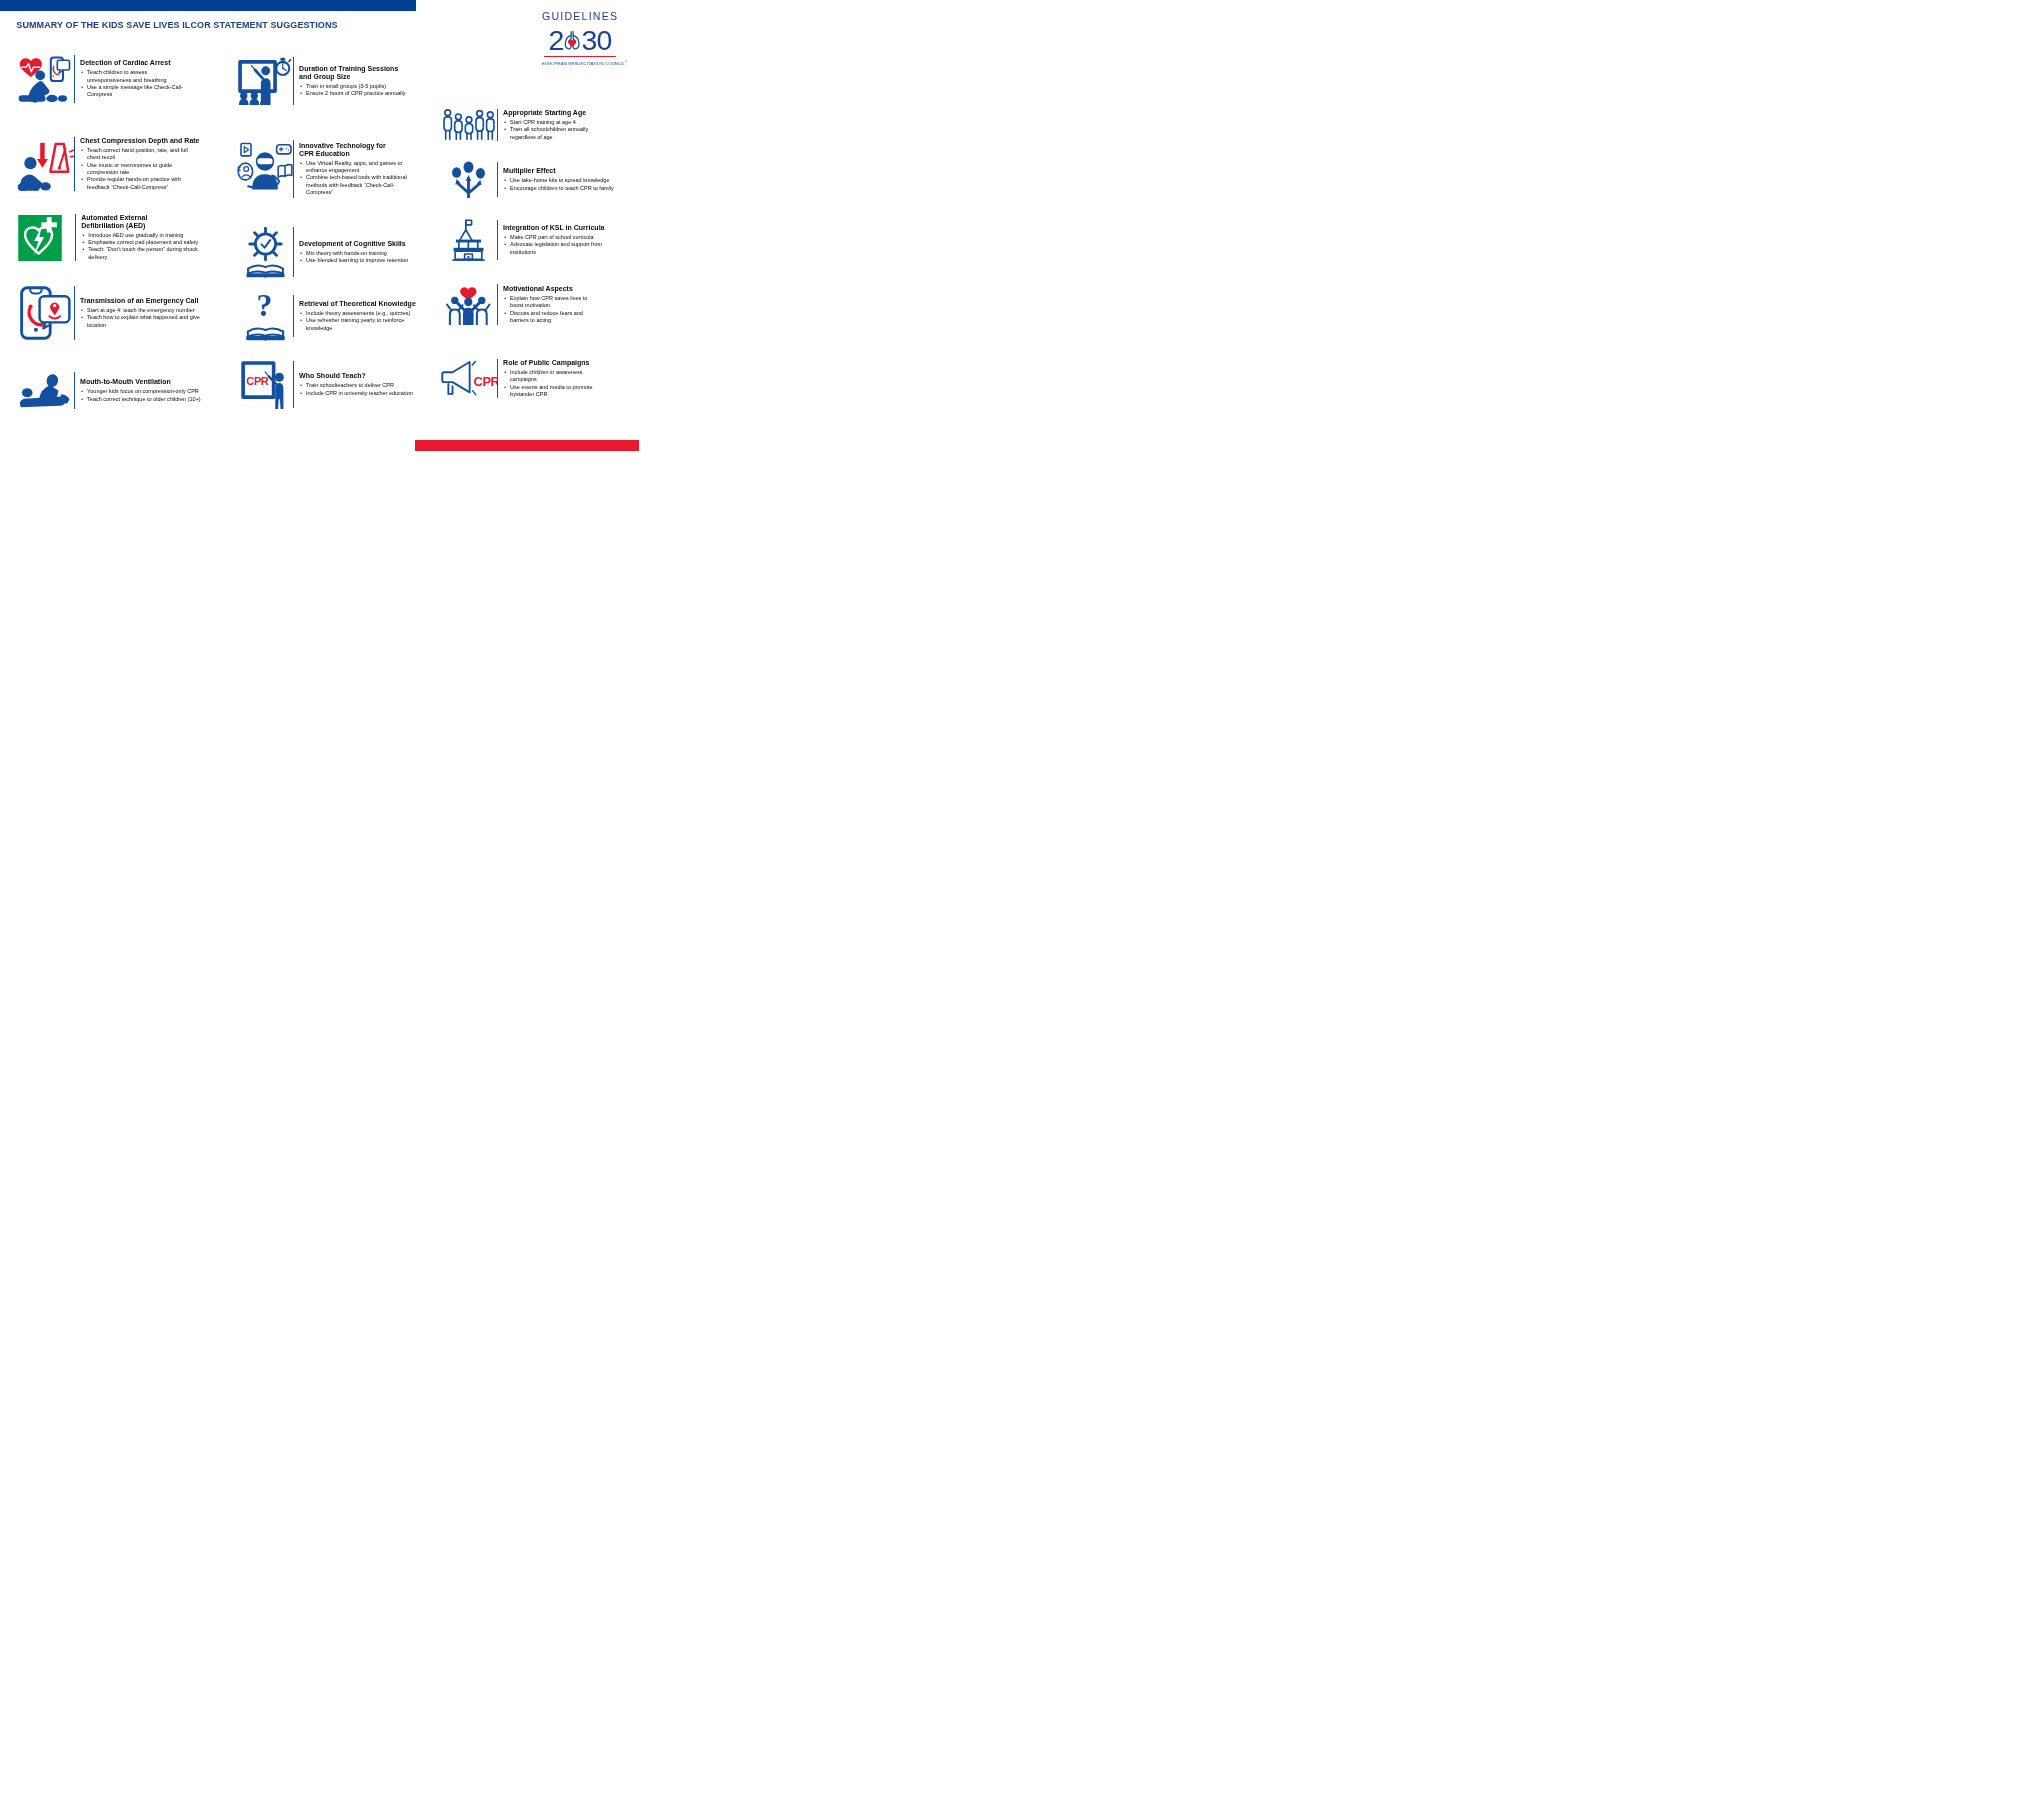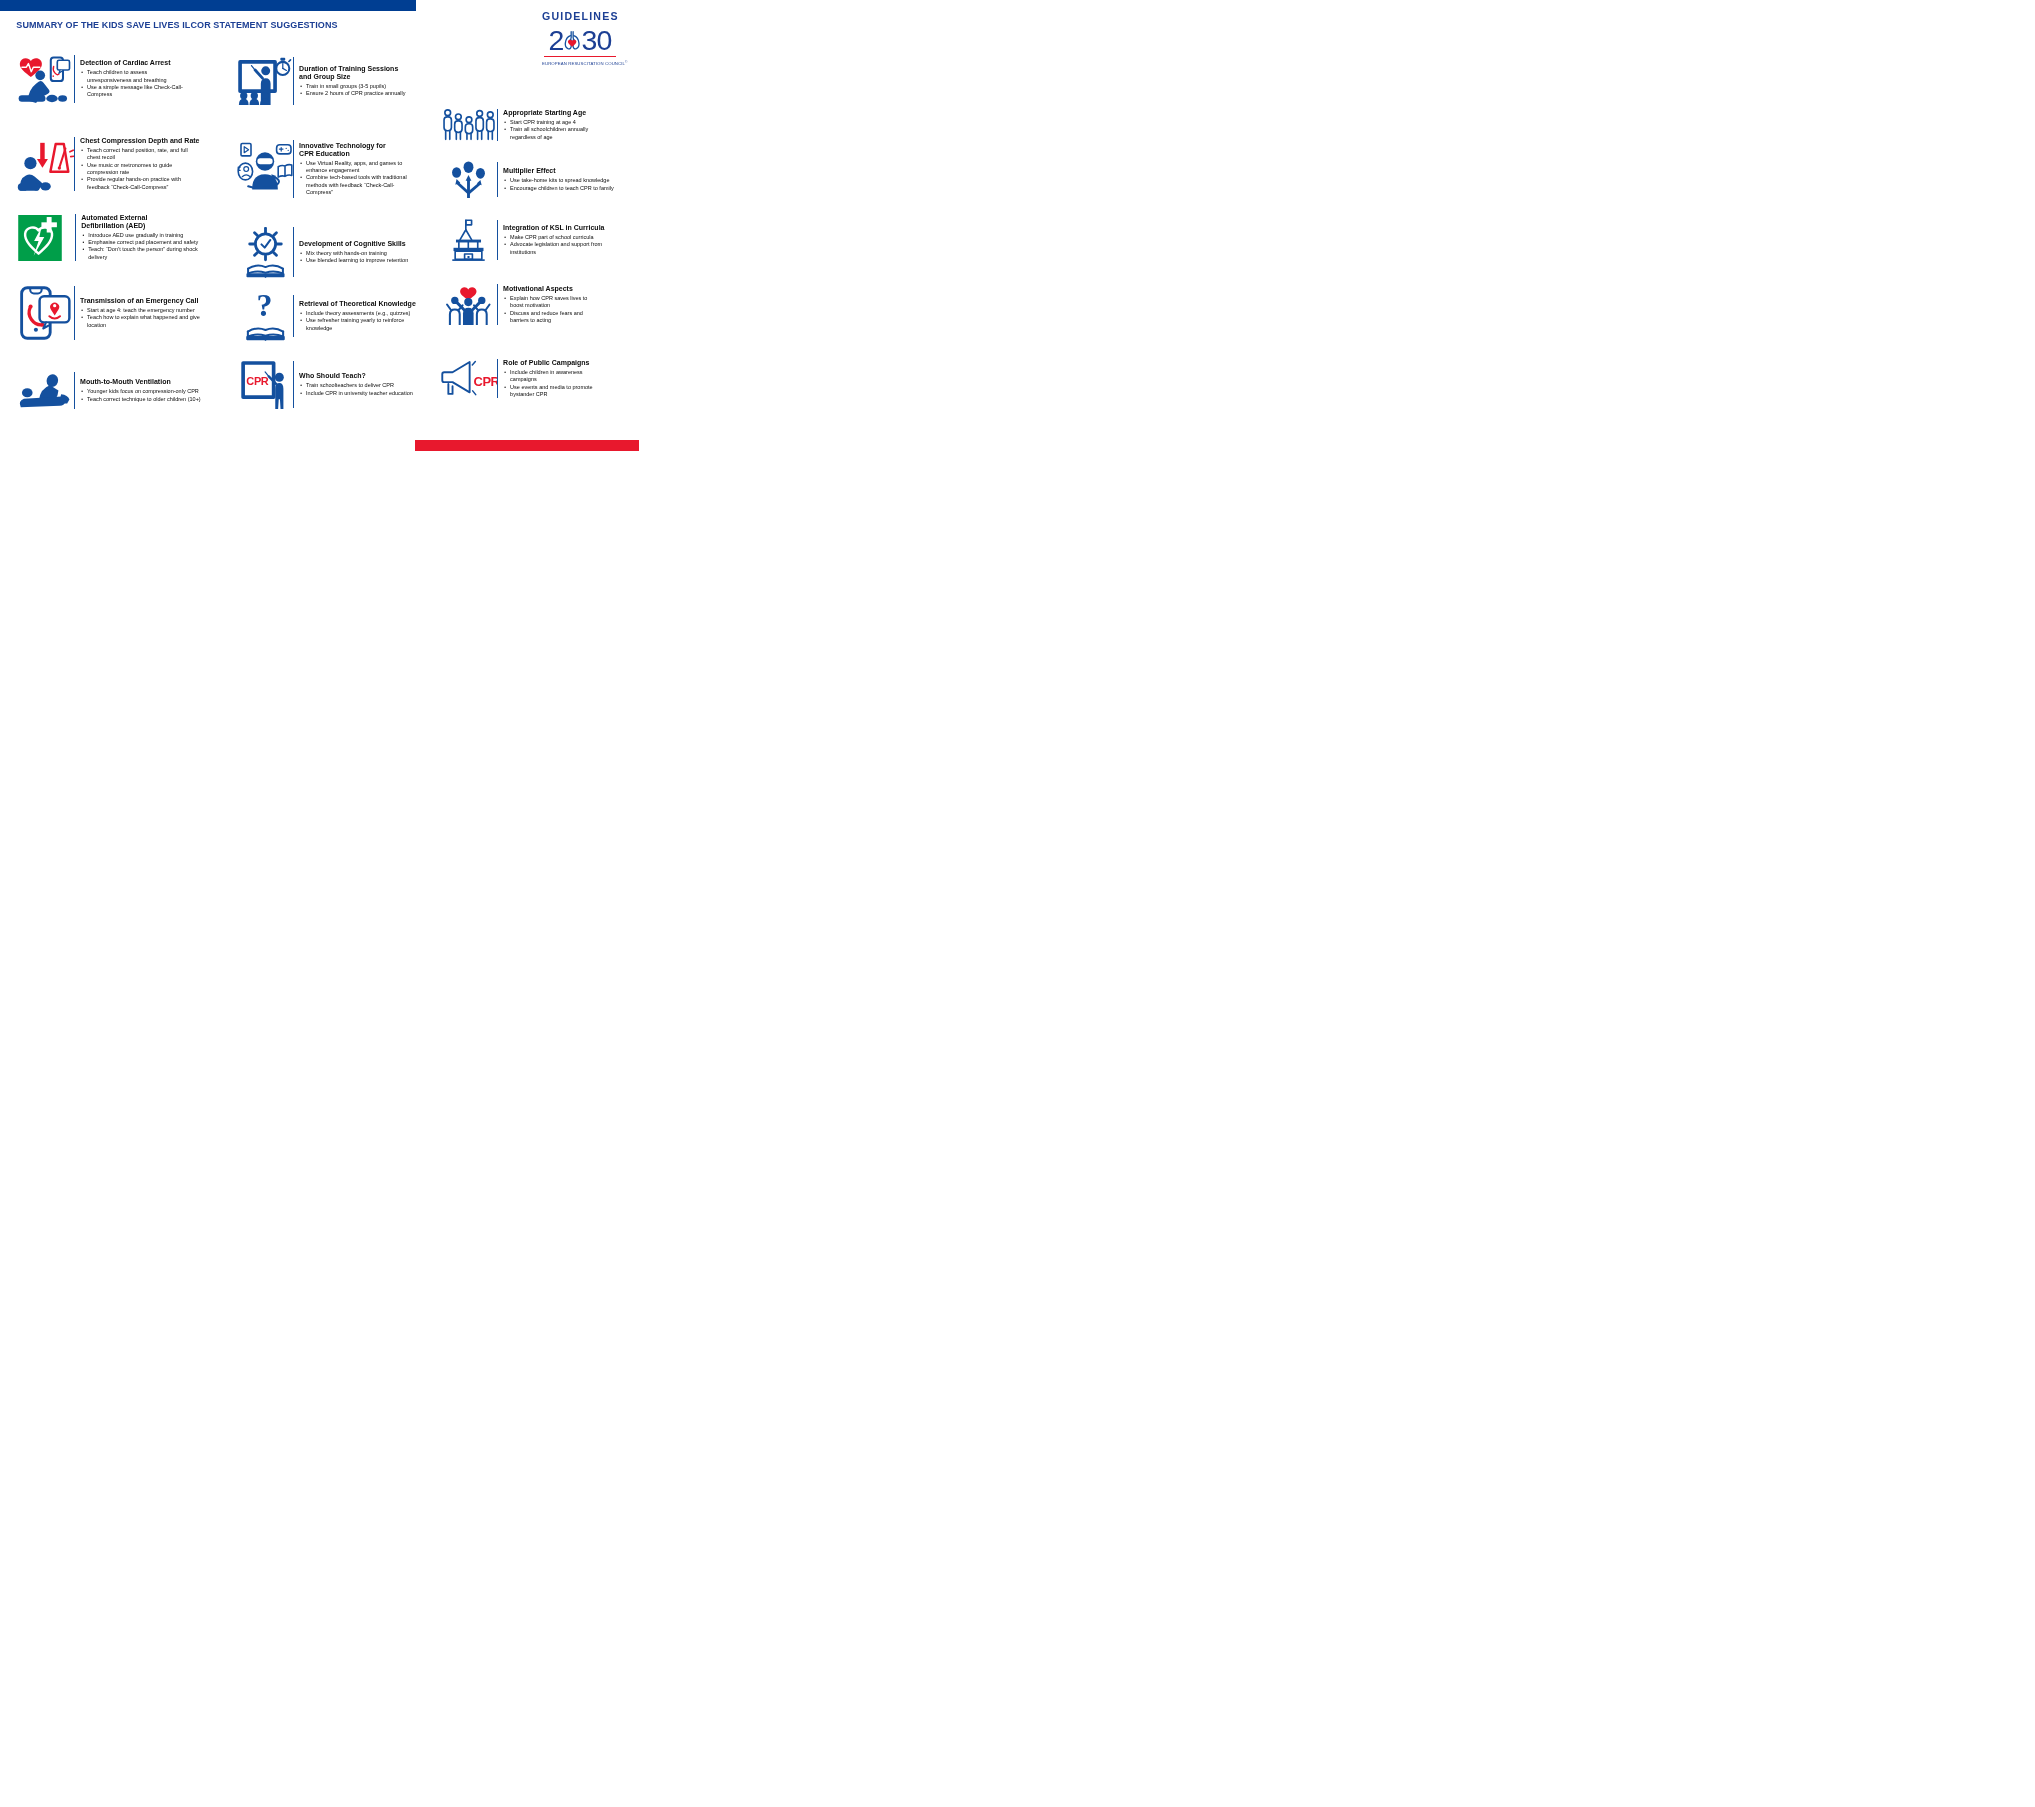--- a/index.html
+++ b/index.html
@@ -8,21 +8,21 @@
   }
   html,body{margin:0;padding:0;}
   body{width:639px;height:452px;position:relative;background:#fff;
        font-family:"Liberation Sans",sans-serif;overflow:hidden;}
   .topbar{position:absolute;left:0;top:0;width:416px;height:11.4px;background:var(--brand-blue);}
   .bottombar{position:absolute;left:415px;top:440px;width:224px;height:11.4px;background:var(--accent-red);}
   .page-title{position:absolute;left:16.3px;top:20px;margin:0;font-size:9px;font-weight:700;
       color:var(--title-blue);letter-spacing:0.1px;white-space:nowrap;}
   
   .logo{position:absolute;left:542px;top:11.4px;width:76px;text-align:center;color:var(--title-blue);}
-  .logo-guidelines{font-size:10.6px;font-weight:700;letter-spacing:1.2px;line-height:1.1;}
+  .logo-guidelines{font-size:10.6px;font-weight:400;letter-spacing:1.2px;line-height:1.1;}
   .logo-year{display:flex;align-items:flex-end;justify-content:center;margin-top:4.9px;height:23.6px;}
   .logo-year .digit{font-size:28.5px;line-height:.78;font-weight:400;letter-spacing:-0.8px;}
   .logo-year svg{margin:0 0.8px;}
   .logo-line{height:1.2px;background:var(--accent-red);margin:4.1px 1.6px 2.8px;}
   .logo-org{font-size:4.3px;letter-spacing:0.1px;white-space:nowrap;}
   .logo-org sup{font-size:3.3px;}
   
   .section{position:absolute;display:flex;align-items:center;}
   .c1{left:17px;}  .c1 .icon-box{width:57px;}
   .c2{left:237px;} .c2 .icon-box{width:56px;}

